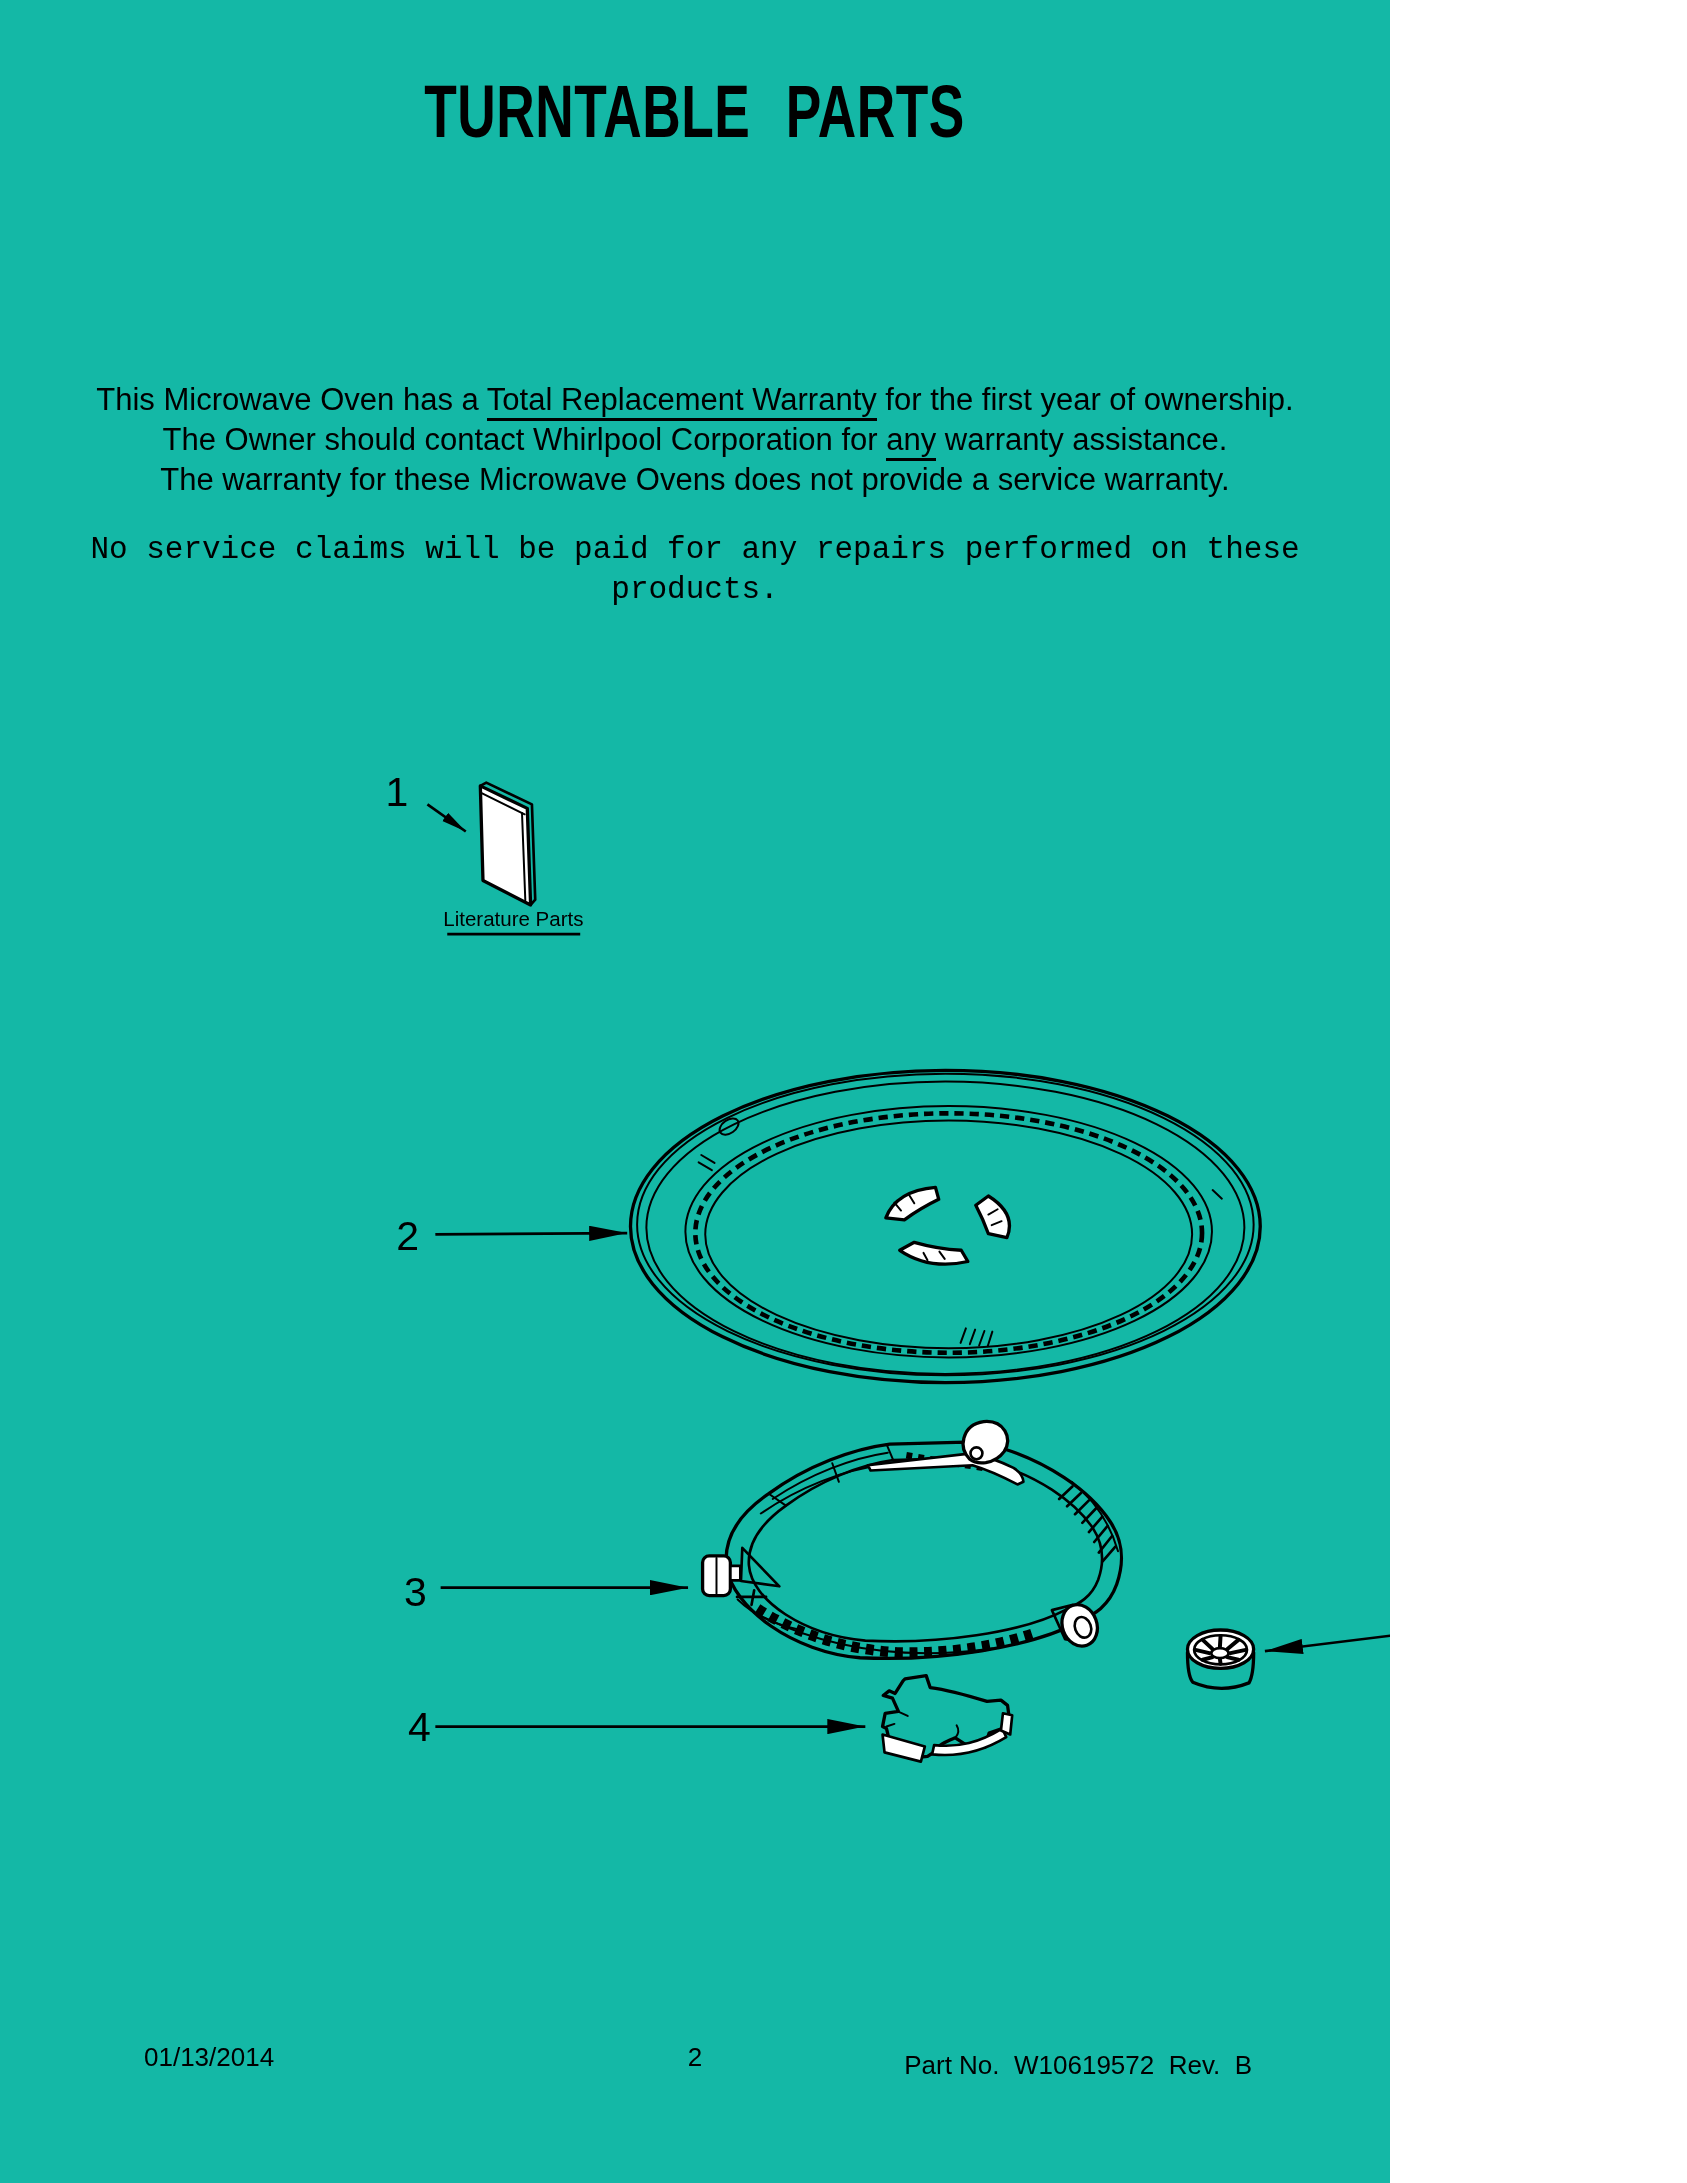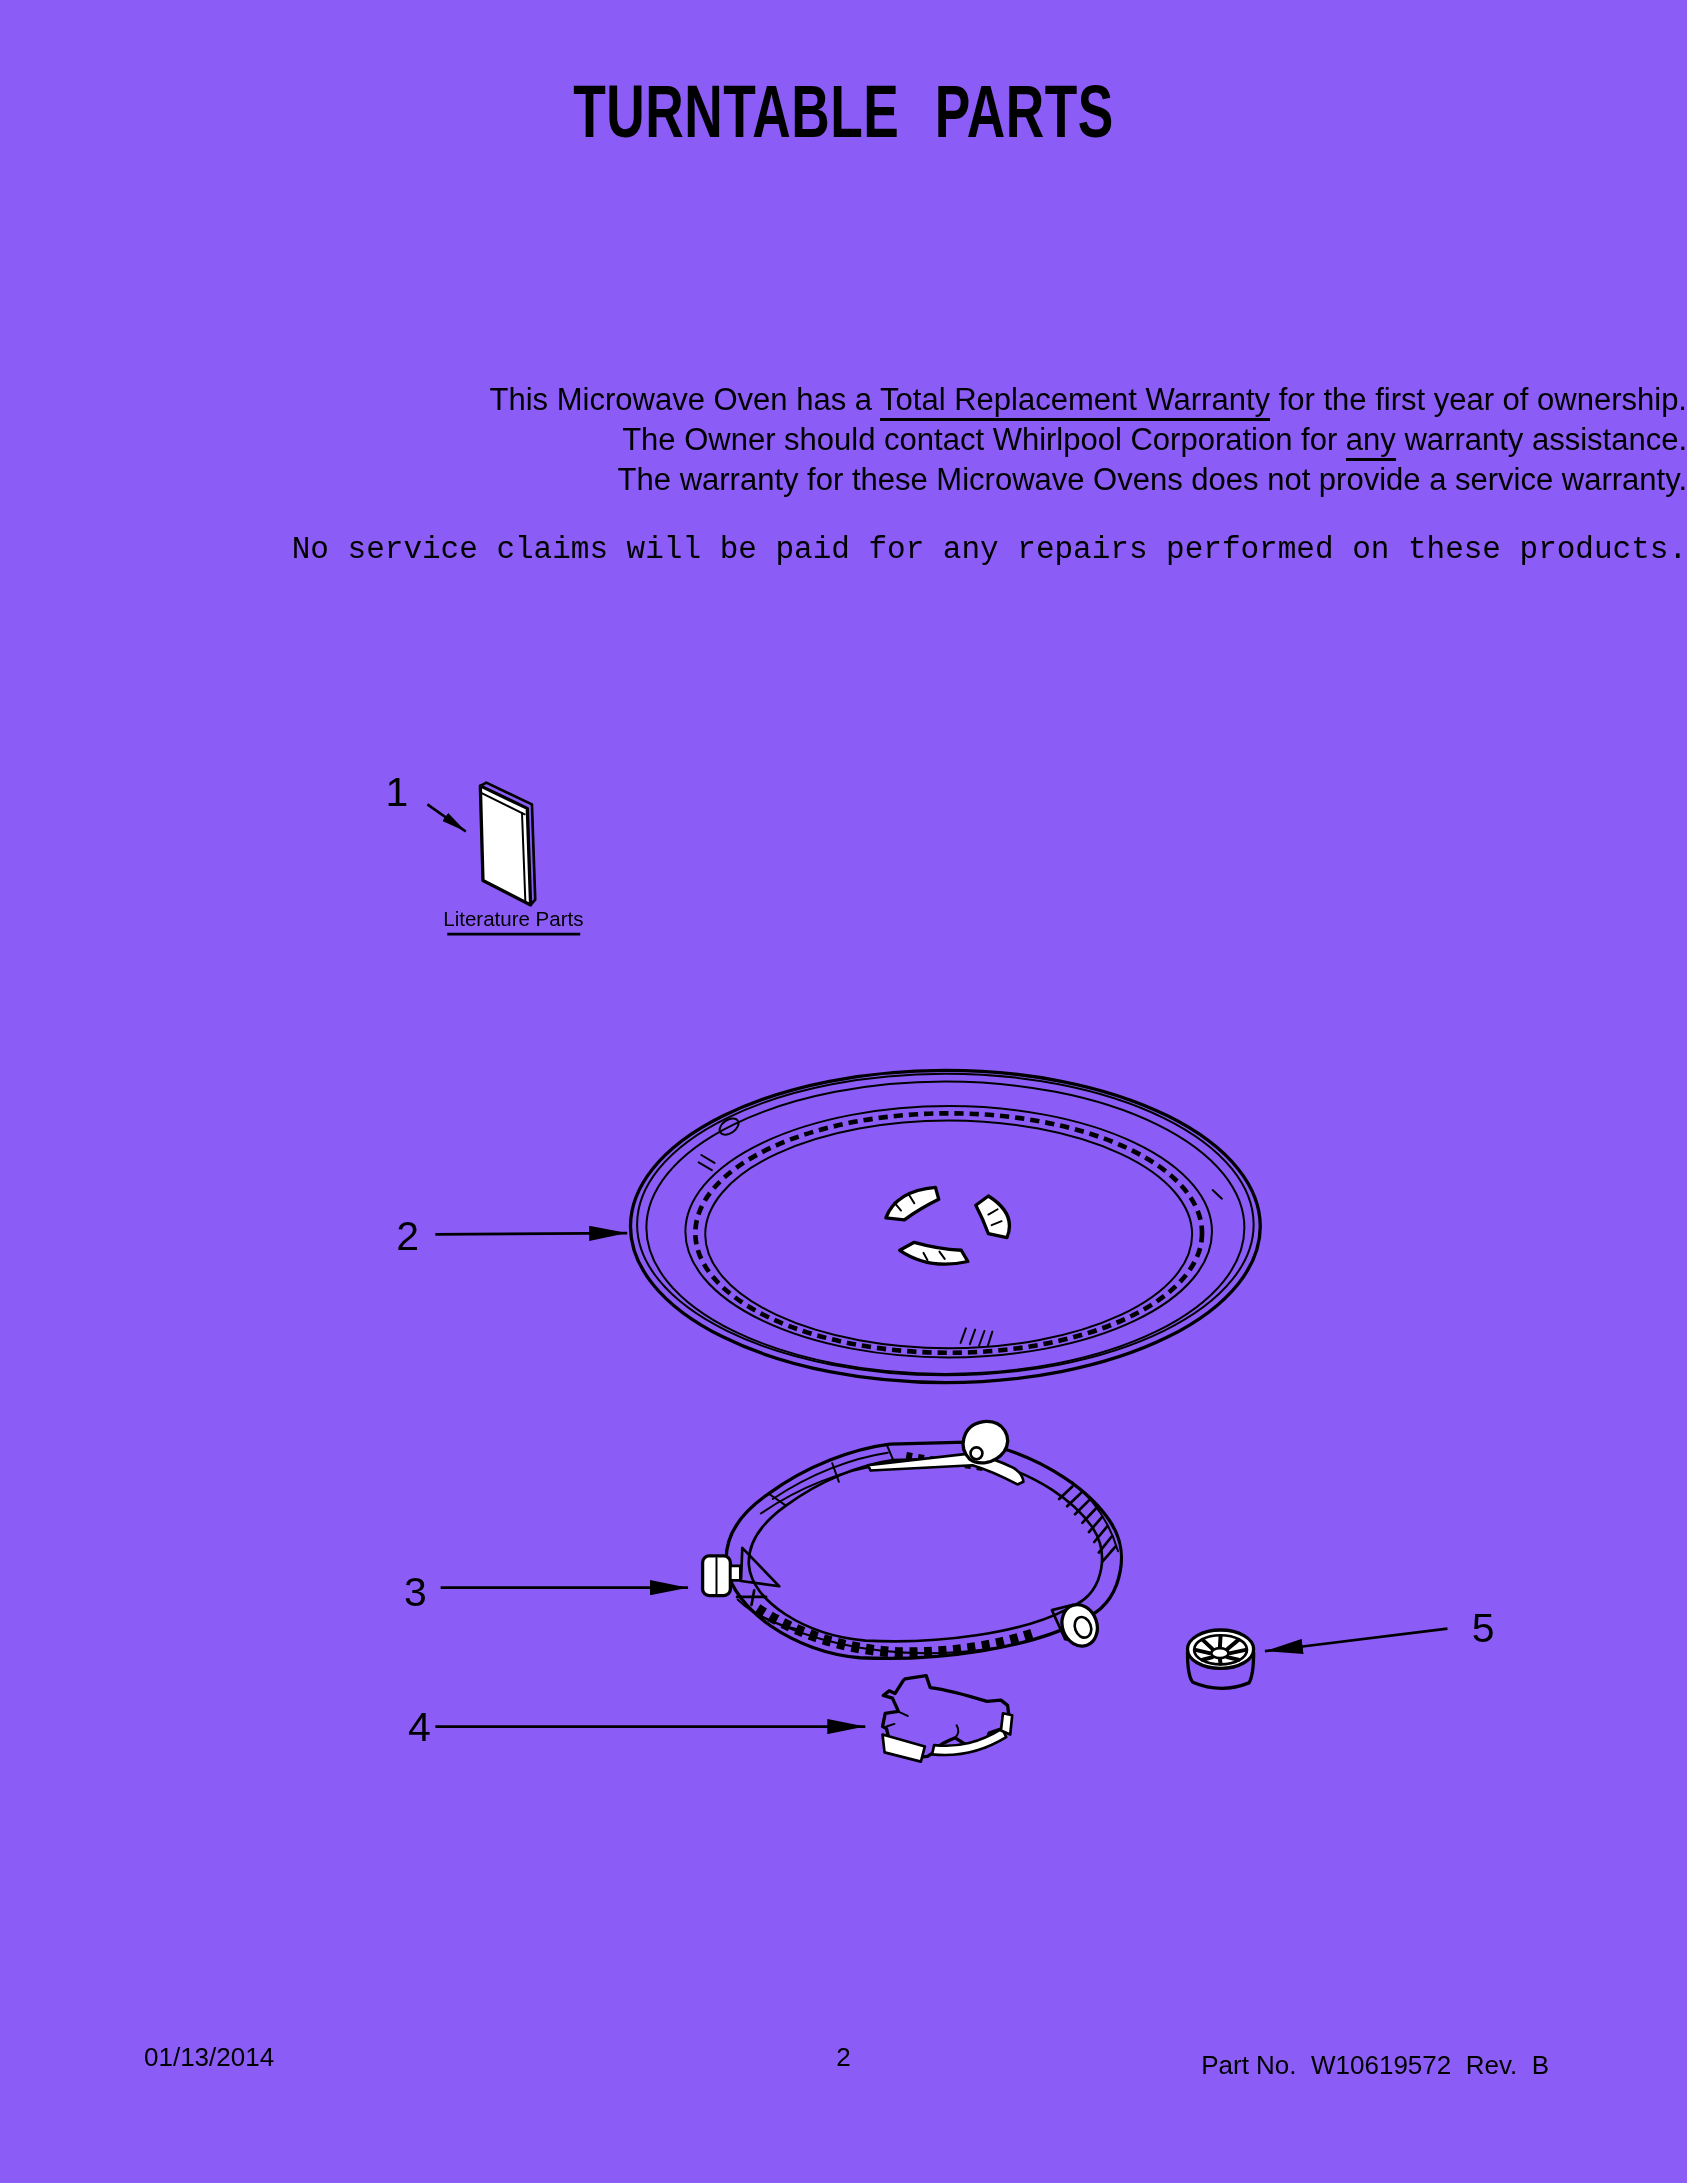--- a/index.html
+++ b/index.html
@@ -1,31 +1,31 @@
 <!DOCTYPE html>
 <html style="font-size:10.6px"><head>
 <meta charset="utf-8">
 <style>
   html,body{margin:0;padding:0;background:#fff;}
   .page{
     position:relative;
-    width:1687px;height:2183px;
-    background:#8b5cf6;color:#000;
+    width:1390px;height:2183px;
+    background:#14b8a6;color:#000;
     font-family:"Liberation Sans", sans-serif;
     overflow:hidden;
   }
   .title{
     position:absolute;top:69px;left:0;right:0;
     text-align:center;font-weight:bold;font-size:74px;
     white-space:nowrap;
   }
   .title-inner{display:inline-block;transform:scaleX(0.72);transform-origin:center;word-spacing:28px;letter-spacing:0.7px;}
   .warranty{
     position:absolute;top:380px;left:0;width:100%;
-    text-align:right;font-size:31px;line-height:40px;
+    text-align:center;font-size:31px;line-height:40px;
   }
   .warranty .u{border-bottom:3.3px solid #000;padding-bottom:0.7px;}
   .warranty .line4{margin-top:30px;font-family:Liberation Mono, monospace;}
   .diagram-svg{position:absolute;left:0;top:0;}
   .s5{fill:none;stroke:#000;stroke-width:5;stroke-linecap:round;stroke-linejoin:round;}
   .s4{fill:none;stroke:#000;stroke-width:4;stroke-linecap:round;stroke-linejoin:round;}
   .s3{fill:none;stroke:#000;stroke-width:3;stroke-linecap:round;stroke-linejoin:round;}
   .fw{fill:#fff;stroke:#000;stroke-width:5;stroke-linecap:round;stroke-linejoin:round;}
   .fw4{fill:#fff;stroke:#000;stroke-width:4;stroke-linecap:round;stroke-linejoin:round;}
   .arrow{stroke:#000;stroke-width:4;fill:none;}

